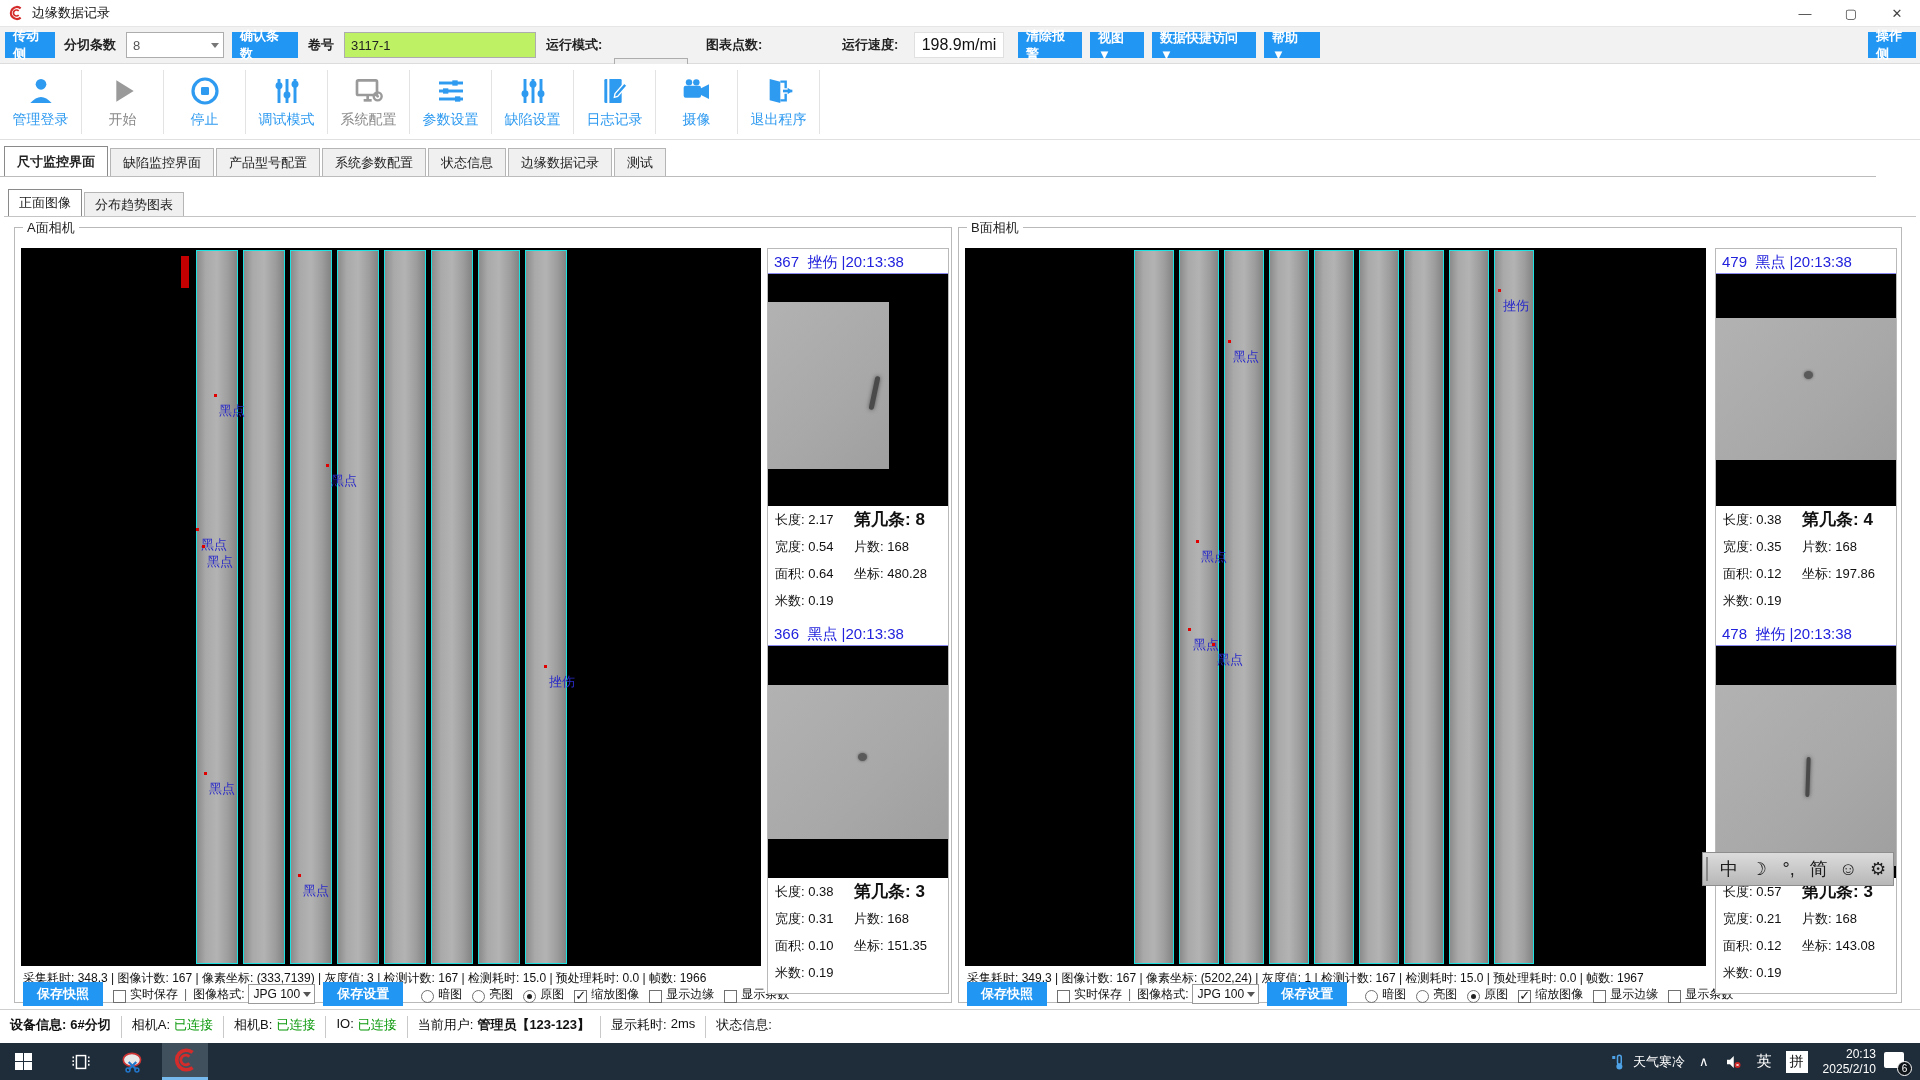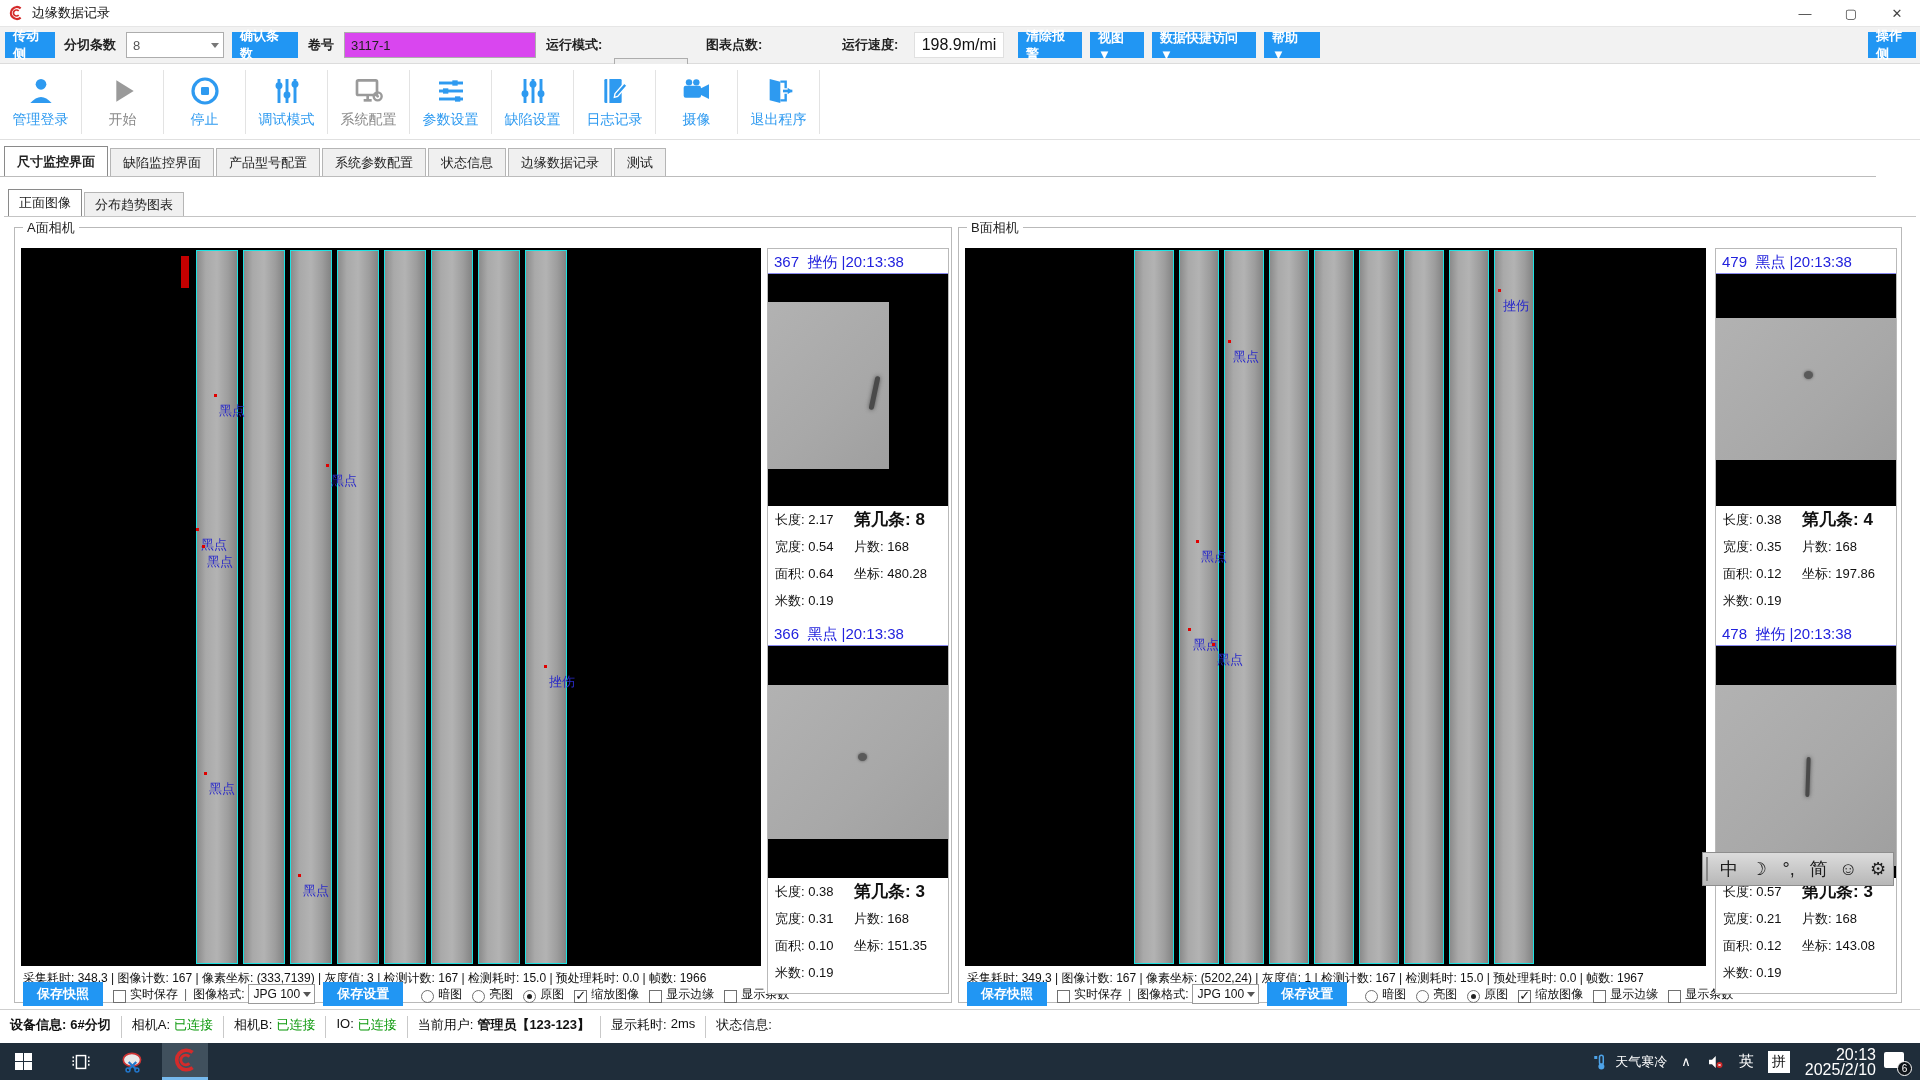--- a/index.html
+++ b/index.html
@@ -14,21 +14,21 @@
   .wincontrols span{width:46px;height:27px;display:flex;align-items:center;justify-content:center;font-size:13px;color:#444;}
 
   
   .toolbar{position:absolute;left:0;top:27px;width:1920px;height:37px;background:#f2f2f2;border-bottom:1px solid #dcdcdc;}
   .toolbar>*{position:absolute;top:5px;height:26px;}
   .btn-blue{background:#2196f3;color:#fff;font-weight:bold;font-size:13px;border:none;display:flex;align-items:center;justify-content:center;padding:0 8px;}
   .tb-label{font-weight:bold;font-size:13px;color:#222;display:flex;align-items:center;height:26px;}
   .tb-select{background:#fff;border:1px solid #adadad;font-size:13px;color:#555;display:flex;align-items:center;padding:0 6px;position:relative;}
   .tb-select .arr{position:absolute;right:4px;top:10px;width:0;height:0;border-left:4px solid transparent;border-right:4px solid transparent;border-top:5px solid #777;}
   .tb-select.disabled{background:#eee;color:#888;}
-  .tb-input{background:#d946ef;border:1px solid #adadad;font-size:13px;color:#222;display:flex;align-items:center;padding:0 6px;}
+  .tb-input{background:#bef264;border:1px solid #adadad;font-size:13px;color:#222;display:flex;align-items:center;padding:0 6px;}
   .speedbox{background:#fff;border:1px solid #e0e0e0;font-size:16px;color:#111;display:flex;align-items:center;justify-content:center;padding:0 4px;}
 
   
   .iconbar{position:absolute;left:0;top:64px;width:1920px;height:76px;background:#fff;border-bottom:1px solid #e0e0e0;display:flex;align-items:center;}
   .icon-item{width:82px;height:64px;display:flex;flex-direction:column;align-items:center;justify-content:center;border-right:1px solid #e3e3e3;cursor:pointer;}
   .icon-item .glyph{width:34px;height:34px;display:flex;align-items:center;justify-content:center;}
   .icon-item .lbl{font-size:14px;margin-top:3px;color:#2e9af0;}
   .icon-item.disabled .lbl{color:#8a8a8a;}
 
   
@@ -85,21 +85,21 @@
 
   
   .taskbar{position:absolute;left:0;top:1043px;width:1920px;height:37px;background:#1f2d3a;display:flex;align-items:center;}
   .tb-ico{width:46px;height:37px;display:flex;align-items:center;justify-content:center;}
   .tb-ico.active{background:#40505d;border-bottom:3px solid #76b9ed;}
   .winlogo{display:grid;grid-template-columns:8px 8px;grid-template-rows:8px 8px;gap:1px;}
   .winlogo i{background:#fff;}
   .tray{margin-left:auto;display:flex;align-items:center;color:#fff;}
   .tray .titem{margin:0 7px;font-size:13px;color:#fff;display:flex;align-items:center;}
   .imebox{width:22px;height:22px;background:#fff;color:#111;font-size:14px;display:flex;align-items:center;justify-content:center;}
-  .clock{text-align:right;font-size:16px;line-height:15px;margin:0 8px;}
+  .clock{text-align:right;font-size:12px;line-height:15px;margin:0 8px;}
   .notif{position:relative;width:26px;height:24px;margin-right:10px;}
   .notif .bubble{position:absolute;left:0;top:2px;width:20px;height:16px;background:#fff;border-radius:2px;}
   .notif .badge{position:absolute;right:-2px;bottom:-2px;width:15px;height:15px;border-radius:50%;background:#10151a;color:#fff;font-size:10px;display:flex;align-items:center;justify-content:center;border:1px solid #fff;}
 </style>
 </head>
 <body>
 
 <div id="app">
 
   <div class="titlebar">

